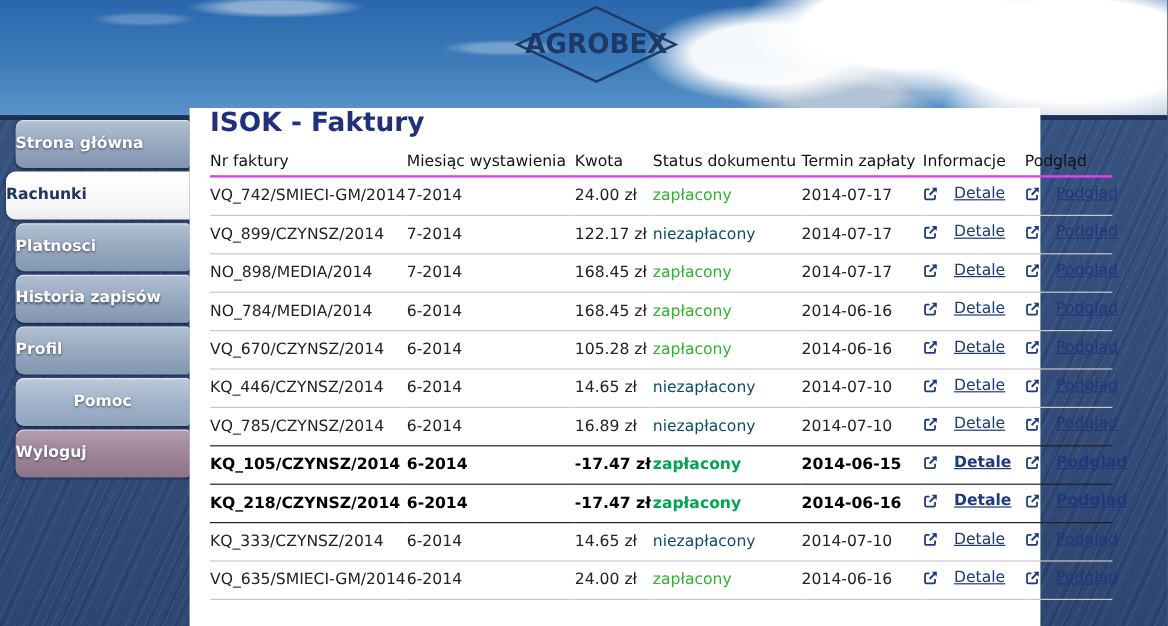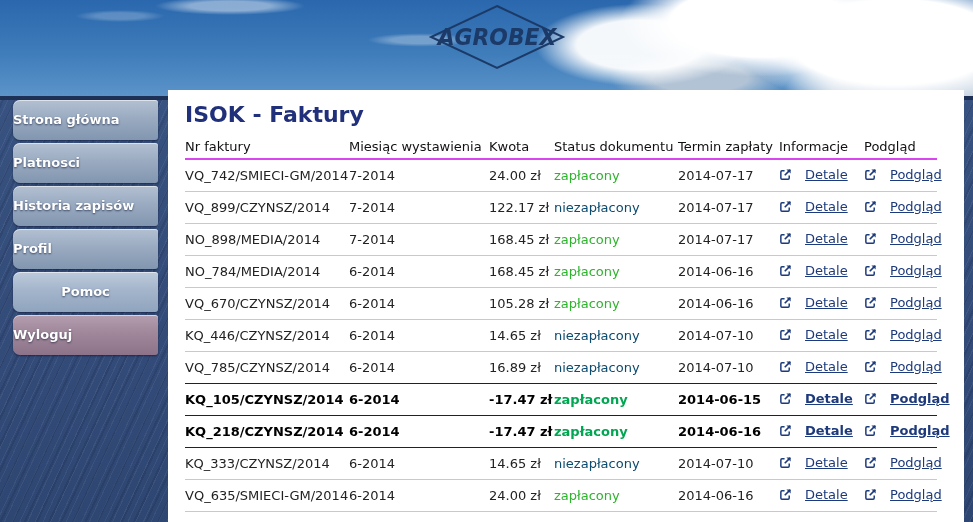--- a/index.html
+++ b/index.html
@@ -22,21 +22,20 @@
     background-image:
       radial-gradient(ellipse 140px 55px at 640px 45px, rgba(255,255,255,.95) 0 45%, rgba(255,255,255,0) 75%),
       radial-gradient(ellipse 180px 70px at 760px 22px, #ffffff 0 50%, rgba(255,255,255,0) 78%),
       radial-gradient(ellipse 200px 82px at 895px 42px, #ffffff 0 52%, rgba(255,255,255,0) 80%),
       radial-gradient(ellipse 120px 35px at 700px 78px, rgba(188,201,215,.9) 0 40%, rgba(188,201,215,0) 75%),
       radial-gradient(ellipse 160px 45px at 905px 88px, rgba(203,214,226,.9) 0 45%, rgba(203,214,226,0) 75%),
       radial-gradient(ellipse 100px 12px at 230px 6px, rgba(255,255,255,.45) 0 40%, transparent 75%),
       radial-gradient(ellipse 70px 9px at 420px 40px, rgba(255,255,255,.30) 0 40%, transparent 75%),
       radial-gradient(ellipse 60px 8px at 120px 16px, rgba(255,255,255,.22) 0 40%, transparent 75%),
       linear-gradient(180deg,#2a67ad 0%, #3e7cba 55%, #5c94c9 100%);
-    font-style: italic;
   }
   .logo { position:absolute; left:427px; top:2px; width:140px; height:70px; }
   .logo svg { position:absolute; left:0; top:0; }
   .logo .brand {
     position:absolute; left:0; top:0; width:140px; height:70px;
     display:flex; align-items:center; justify-content:center;
     font-size:23px; font-weight:bold; letter-spacing:0px; color:#1c3a68;
     transform:scaleX(.95);
   }
 
@@ -56,22 +55,22 @@
   .tab.logout { background:linear-gradient(180deg,#b39eaf 0%, #a0879a 45%, #8d7389 100%); }
   .tab.active {
     margin-left:5px; width:153px; border-radius:8px 0 0 8px;
     background:linear-gradient(180deg,#ffffff 0%, #f6f6f6 70%, #ececec 100%);
     color:#1d3662; text-shadow:none;
     box-shadow:0 1px 3px rgba(0,0,25,.5);
   }
 
   
   .content-panel {
-    position:absolute; left:168px; top:90px; width:796px; height:432px;
-    background:#ffffff; padding:12px 0 0 17px;
+    position:absolute; left:158px; top:90px; width:709px; height:432px;
+    background:#ffffff; padding:0 0 0 17px;
   }
   .page-title { font-size:22px; font-weight:bold; color:#21307a; margin-bottom:8px; }
 
   table.invoices { border-collapse:collapse; table-layout:fixed; width:752px; font-size:13px; color:#222; }
   table.invoices th {
     text-align:left; font-weight:normal; color:#111;
     height:24px; vertical-align:middle; white-space:nowrap;
     border-bottom:2px solid #d946ef;
   }
   table.invoices td {
@@ -107,20 +106,21 @@
     <div class="logo">
       <svg width="140" height="70" viewBox="0 0 140 70">
         <polygon points="70,4 136,35 70,66 4,35" fill="none" stroke="#1c3a68" stroke-width="2"></polygon>
       </svg>
       <div class="brand">AGROBEX</div>
     </div>
   </div>
 
   <nav class="sidebar" id="sidebar-nav">
       <div class="tab">Strona główna</div>
+      <div class="tab active">Rachunki</div>
       <div class="tab">Platnosci</div>
       <div class="tab">Historia zapisów</div>
       <div class="tab">Profil</div>
       <div class="tab light">Pomoc</div>
       <div class="tab logout">Wyloguj</div>
     </nav>
 
   <div class="content-panel">
     <h1 class="page-title">ISOK - Faktury</h1>
     <table class="invoices">

